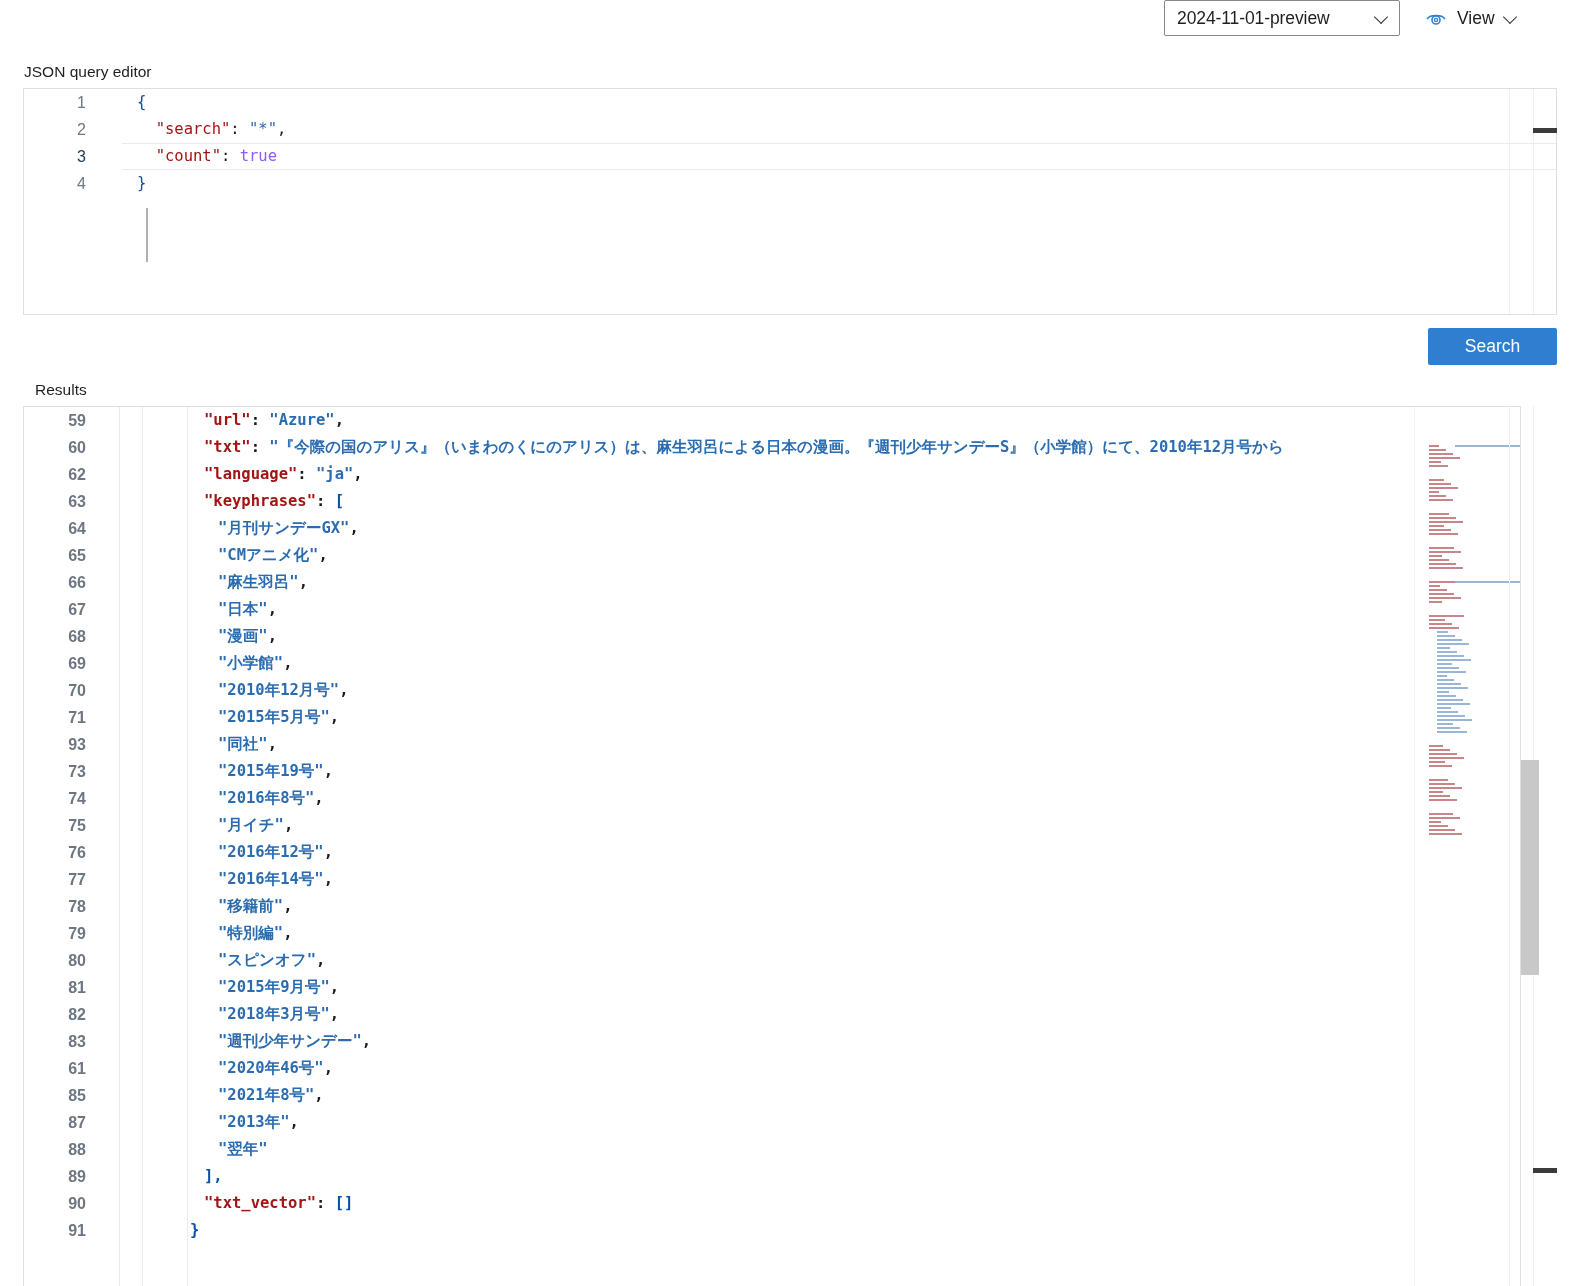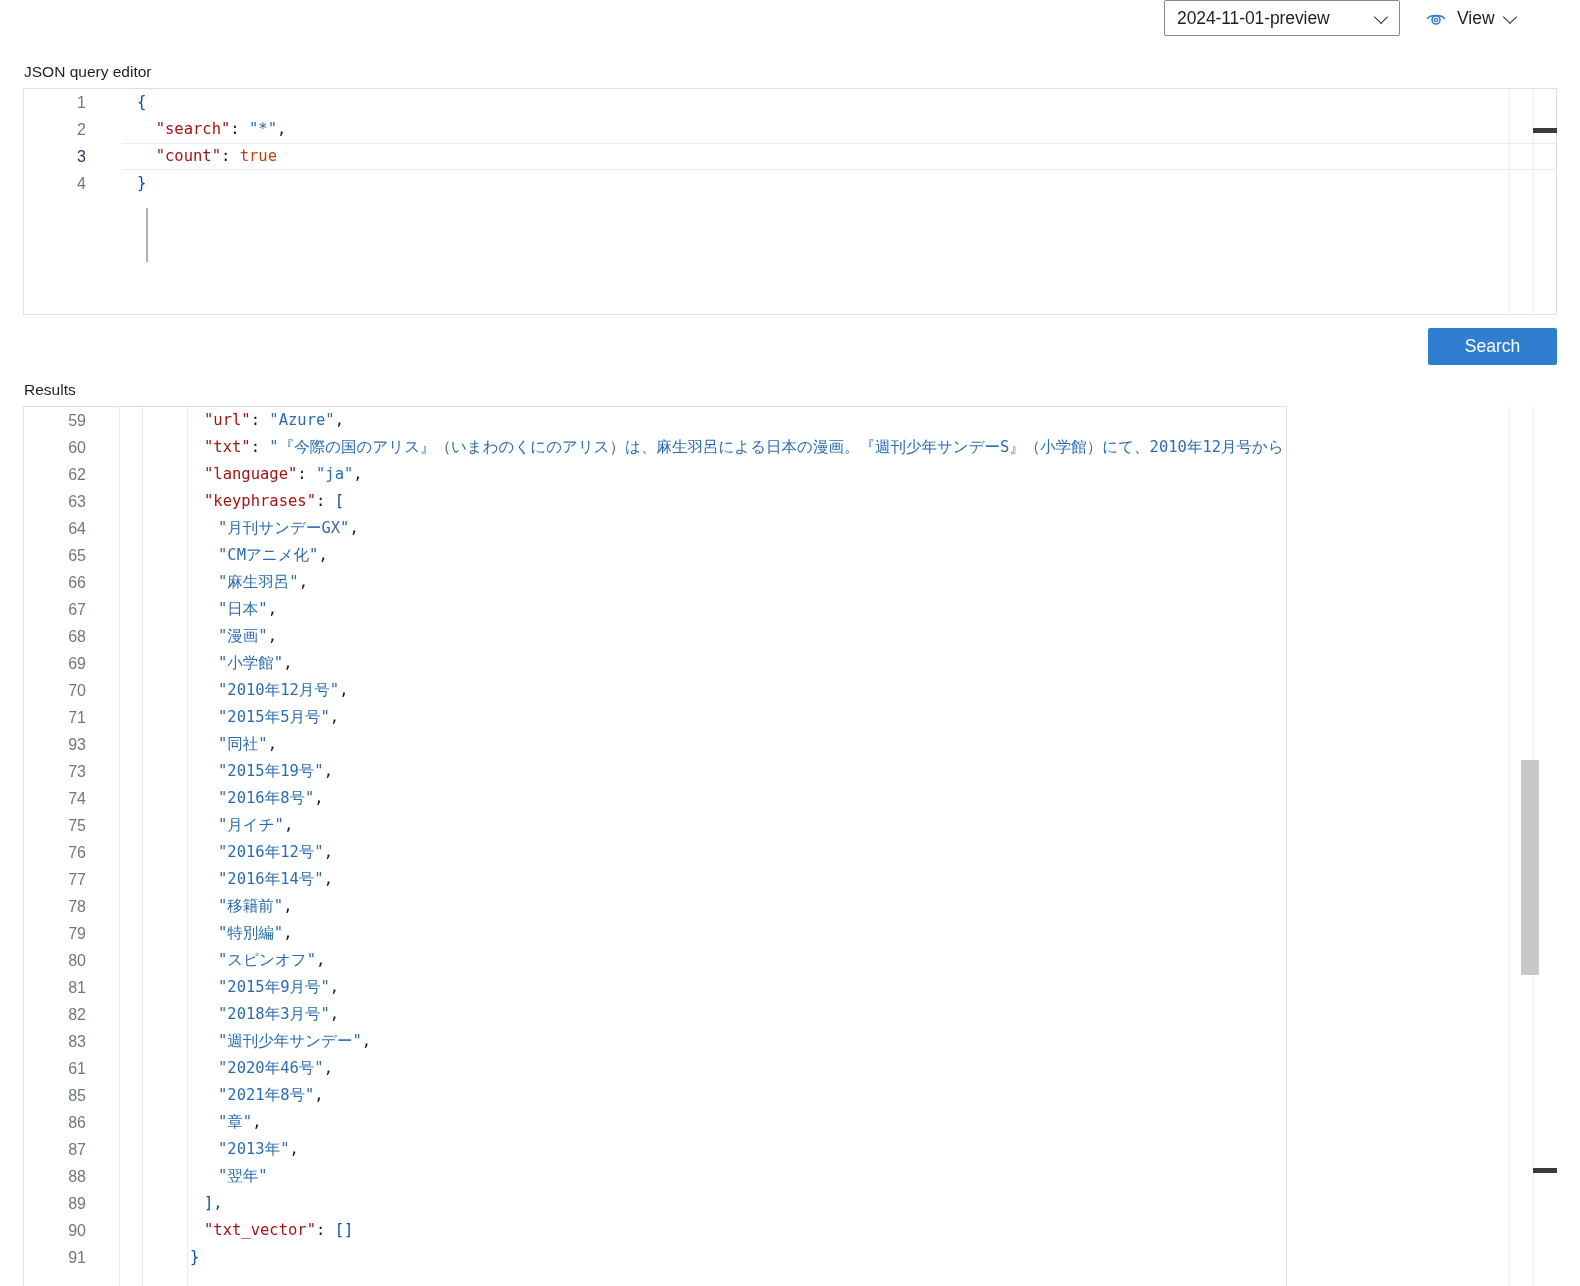--- a/index.html
+++ b/index.html
@@ -82,21 +82,21 @@
     color: #201f1e;
   }
 
   
   .section-label {
     position: absolute;
     font-size: 15.5px;
     color: #201f1e;
   }
   #label-json-query { left: 24px; top: 63px; }
-  #label-results { left: 24px; top: 381px; text-align: right; }
+  #label-results { left: 35px; top: 381px; text-align: right; }
 
   
   .editor {
     position: absolute;
     background: #ffffff;
     box-sizing: border-box;
     overflow: hidden;
   }
   .code-line {
     position: relative;
@@ -117,21 +117,21 @@
   }
   .ln.active { color: #1b3a57; }
   .ltext {
     position: absolute;
     white-space: pre;
   }
   .tok-key   { color: #a31515; }
   .tok-str   { color: #2b6cb0; }
   .tok-punct { color: #1a1a1a; }
   .tok-brace { color: #0451a5; }
-  .tok-bool  { color: #c2410c; }
+  .tok-bool  { color: #8b5cf6; }
 
   
   #query-editor {
     left: 23px;
     top: 88px;
     width: 1534px;
     height: 227px;
     border: 1px solid #e1dfdd;
   }
   #query-editor .code-line { height: 27px; line-height: 27px; }
@@ -184,25 +184,26 @@
     font-size: 17.5px;
     font-family: "Liberation Sans", sans-serif;
     cursor: pointer;
     padding: 0;
   }
 
   
   #results-editor {
     left: 23px;
     top: 406px;
-    width: 1264px;
+    width: 1498px;
     height: 880px;
     border-top: 1px solid #e1dfdd;
     border-left: 1px solid #e1dfdd;
     border-right: 1px solid #e1dfdd;
+    font-weight: bold;
   }
   #results-content {
     position: absolute;
     left: 0;
     top: 0;
     width: 1390px;
     height: 880px;
     overflow: hidden;
   }
   #results-editor .code-line { height: 27px; line-height: 27px; }
@@ -327,21 +328,20 @@
       <div class="code-line"><span class="ln">76</span><span class="ltext" style="left: 194px;"><span class="tok-str">"2016年12号"</span><span class="tok-punct">,</span></span></div>
       <div class="code-line"><span class="ln">77</span><span class="ltext" style="left: 194px;"><span class="tok-str">"2016年14号"</span><span class="tok-punct">,</span></span></div>
       <div class="code-line"><span class="ln">78</span><span class="ltext" style="left: 194px;"><span class="tok-str">"移籍前"</span><span class="tok-punct">,</span></span></div>
       <div class="code-line"><span class="ln">79</span><span class="ltext" style="left: 194px;"><span class="tok-str">"特別編"</span><span class="tok-punct">,</span></span></div>
       <div class="code-line"><span class="ln">80</span><span class="ltext" style="left: 194px;"><span class="tok-str">"スピンオフ"</span><span class="tok-punct">,</span></span></div>
       <div class="code-line"><span class="ln">81</span><span class="ltext" style="left: 194px;"><span class="tok-str">"2015年9月号"</span><span class="tok-punct">,</span></span></div>
       <div class="code-line"><span class="ln">82</span><span class="ltext" style="left: 194px;"><span class="tok-str">"2018年3月号"</span><span class="tok-punct">,</span></span></div>
       <div class="code-line"><span class="ln">83</span><span class="ltext" style="left: 194px;"><span class="tok-str">"週刊少年サンデー"</span><span class="tok-punct">,</span></span></div>
       <div class="code-line"><span class="ln">61</span><span class="ltext" style="left: 194px;"><span class="tok-str">"2020年46号"</span><span class="tok-punct">,</span></span></div>
       <div class="code-line"><span class="ln">85</span><span class="ltext" style="left: 194px;"><span class="tok-str">"2021年8号"</span><span class="tok-punct">,</span></span></div>
-      <div class="code-line"><span class="ln">86</span><span class="ltext" style="left: 194px;"><span class="tok-str">"章"</span><span class="tok-punct">,</span></span></div>
       <div class="code-line"><span class="ln">87</span><span class="ltext" style="left: 194px;"><span class="tok-str">"2013年"</span><span class="tok-punct">,</span></span></div>
       <div class="code-line"><span class="ln">88</span><span class="ltext" style="left: 194px;"><span class="tok-str">"翌年"</span></span></div>
       <div class="code-line"><span class="ln">89</span><span class="ltext" style="left: 180px;"><span class="tok-brace">],</span></span></div>
       <div class="code-line"><span class="ln">90</span><span class="ltext" style="left: 180px;"><span class="tok-key">"txt_vector"</span><span class="tok-punct">: </span><span class="tok-brace">[]</span></span></div>
       <div class="code-line"><span class="ln">91</span><span class="ltext" style="left: 166px;"><span class="tok-brace">}</span></span></div>
     </div>
 
   <div id="minimap">
       <div class="mm-line mm-key" style="top: 38px; left: 14px; width: 10px;"></div>
       <div class="mm-line mm-str" style="top: 38px; left: 40px; width: 78px;"></div>

